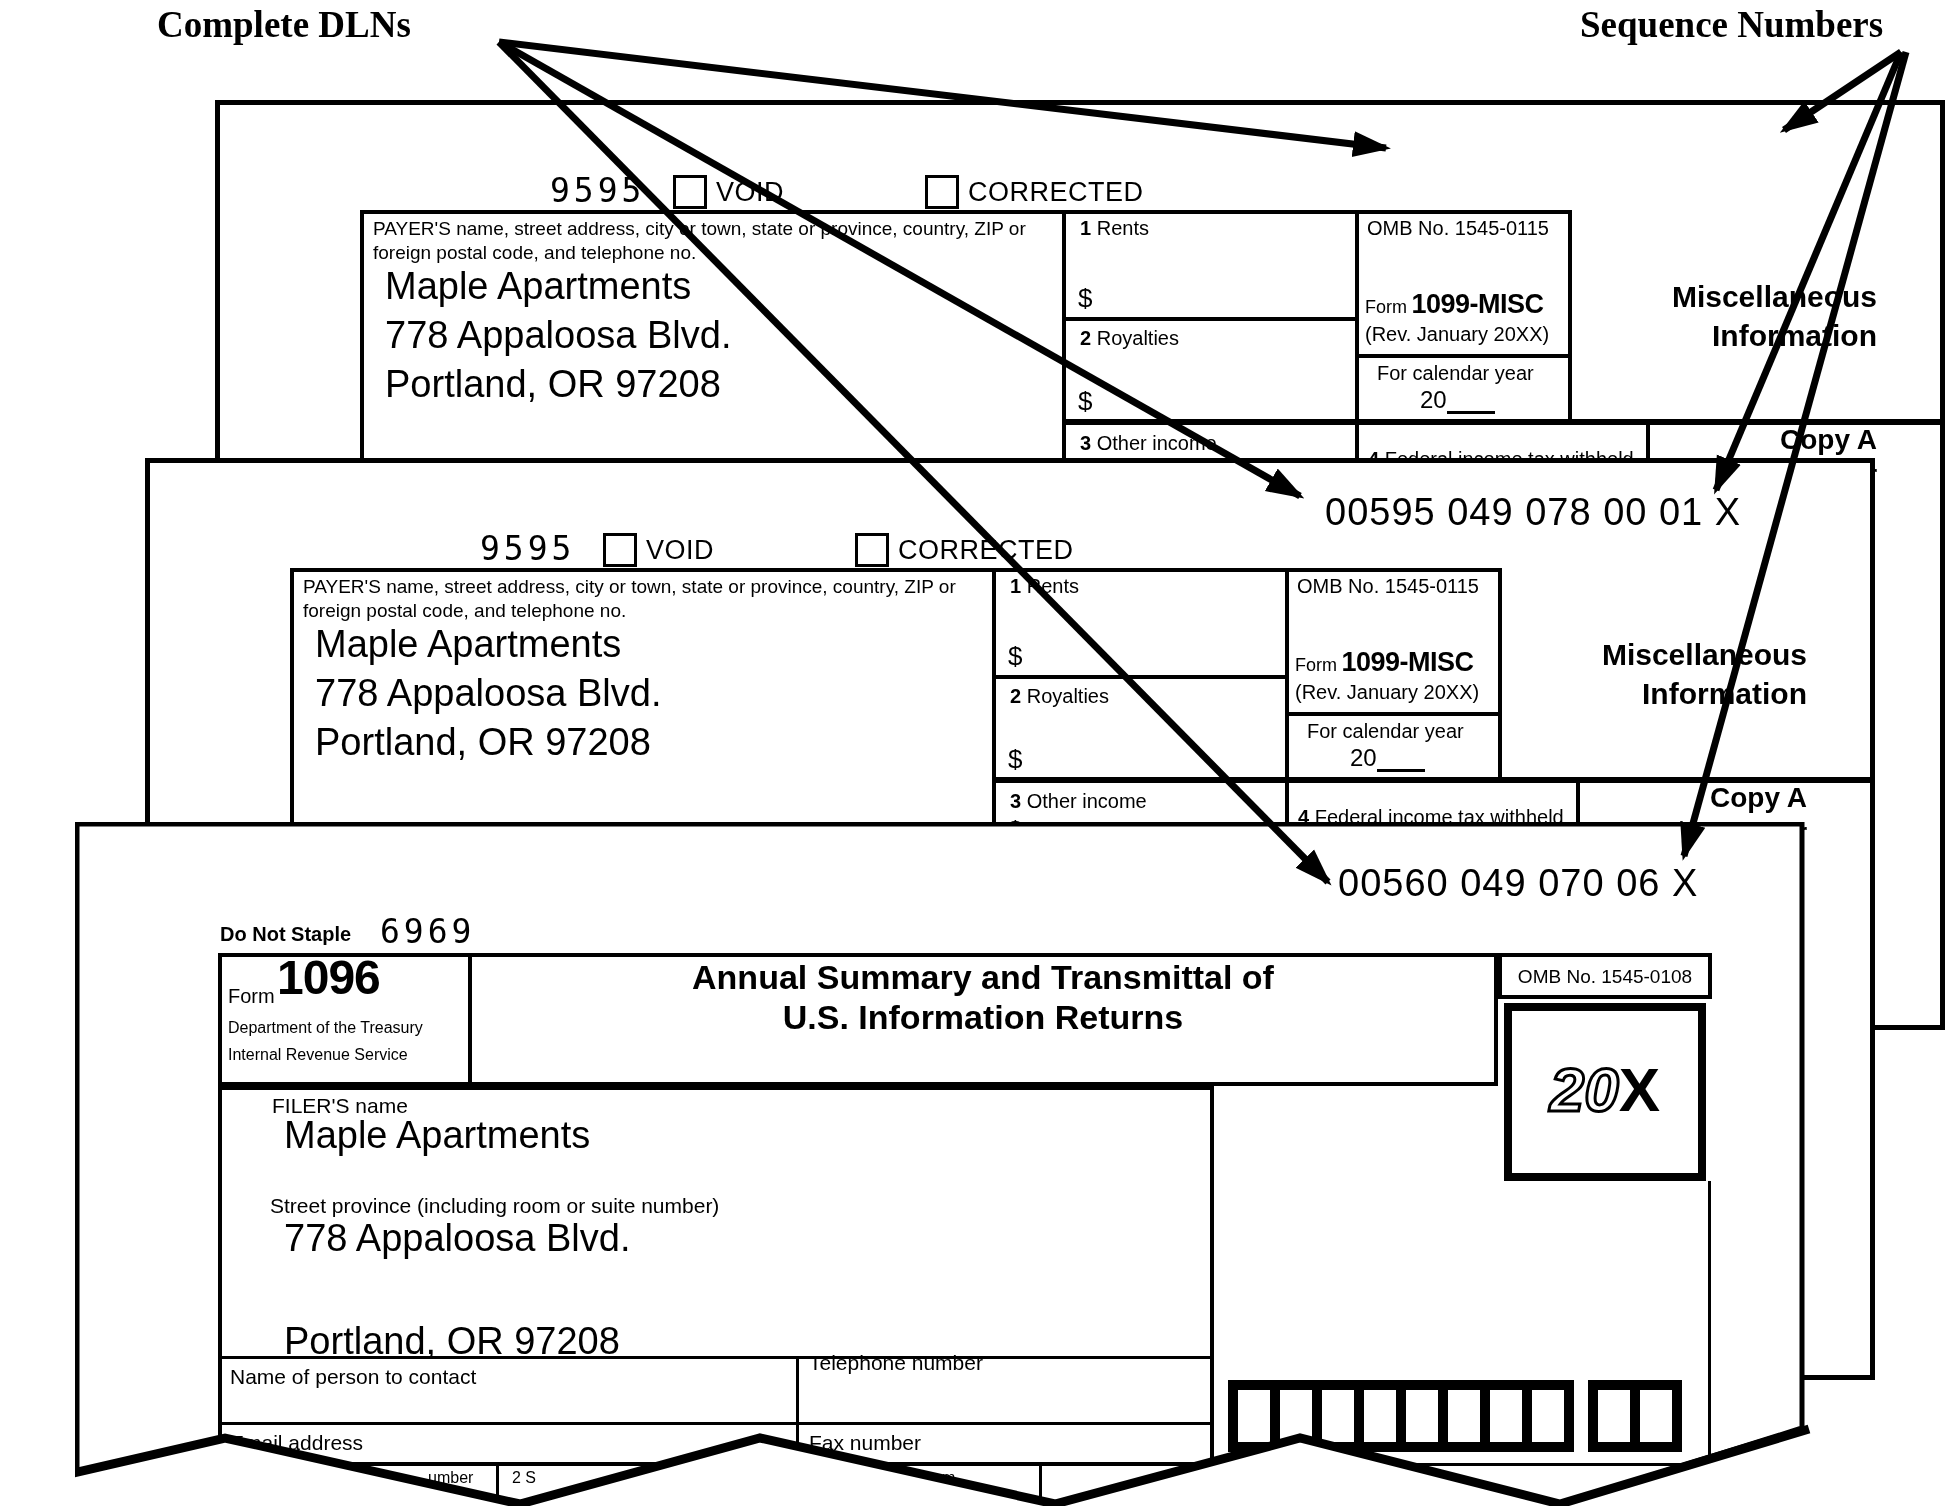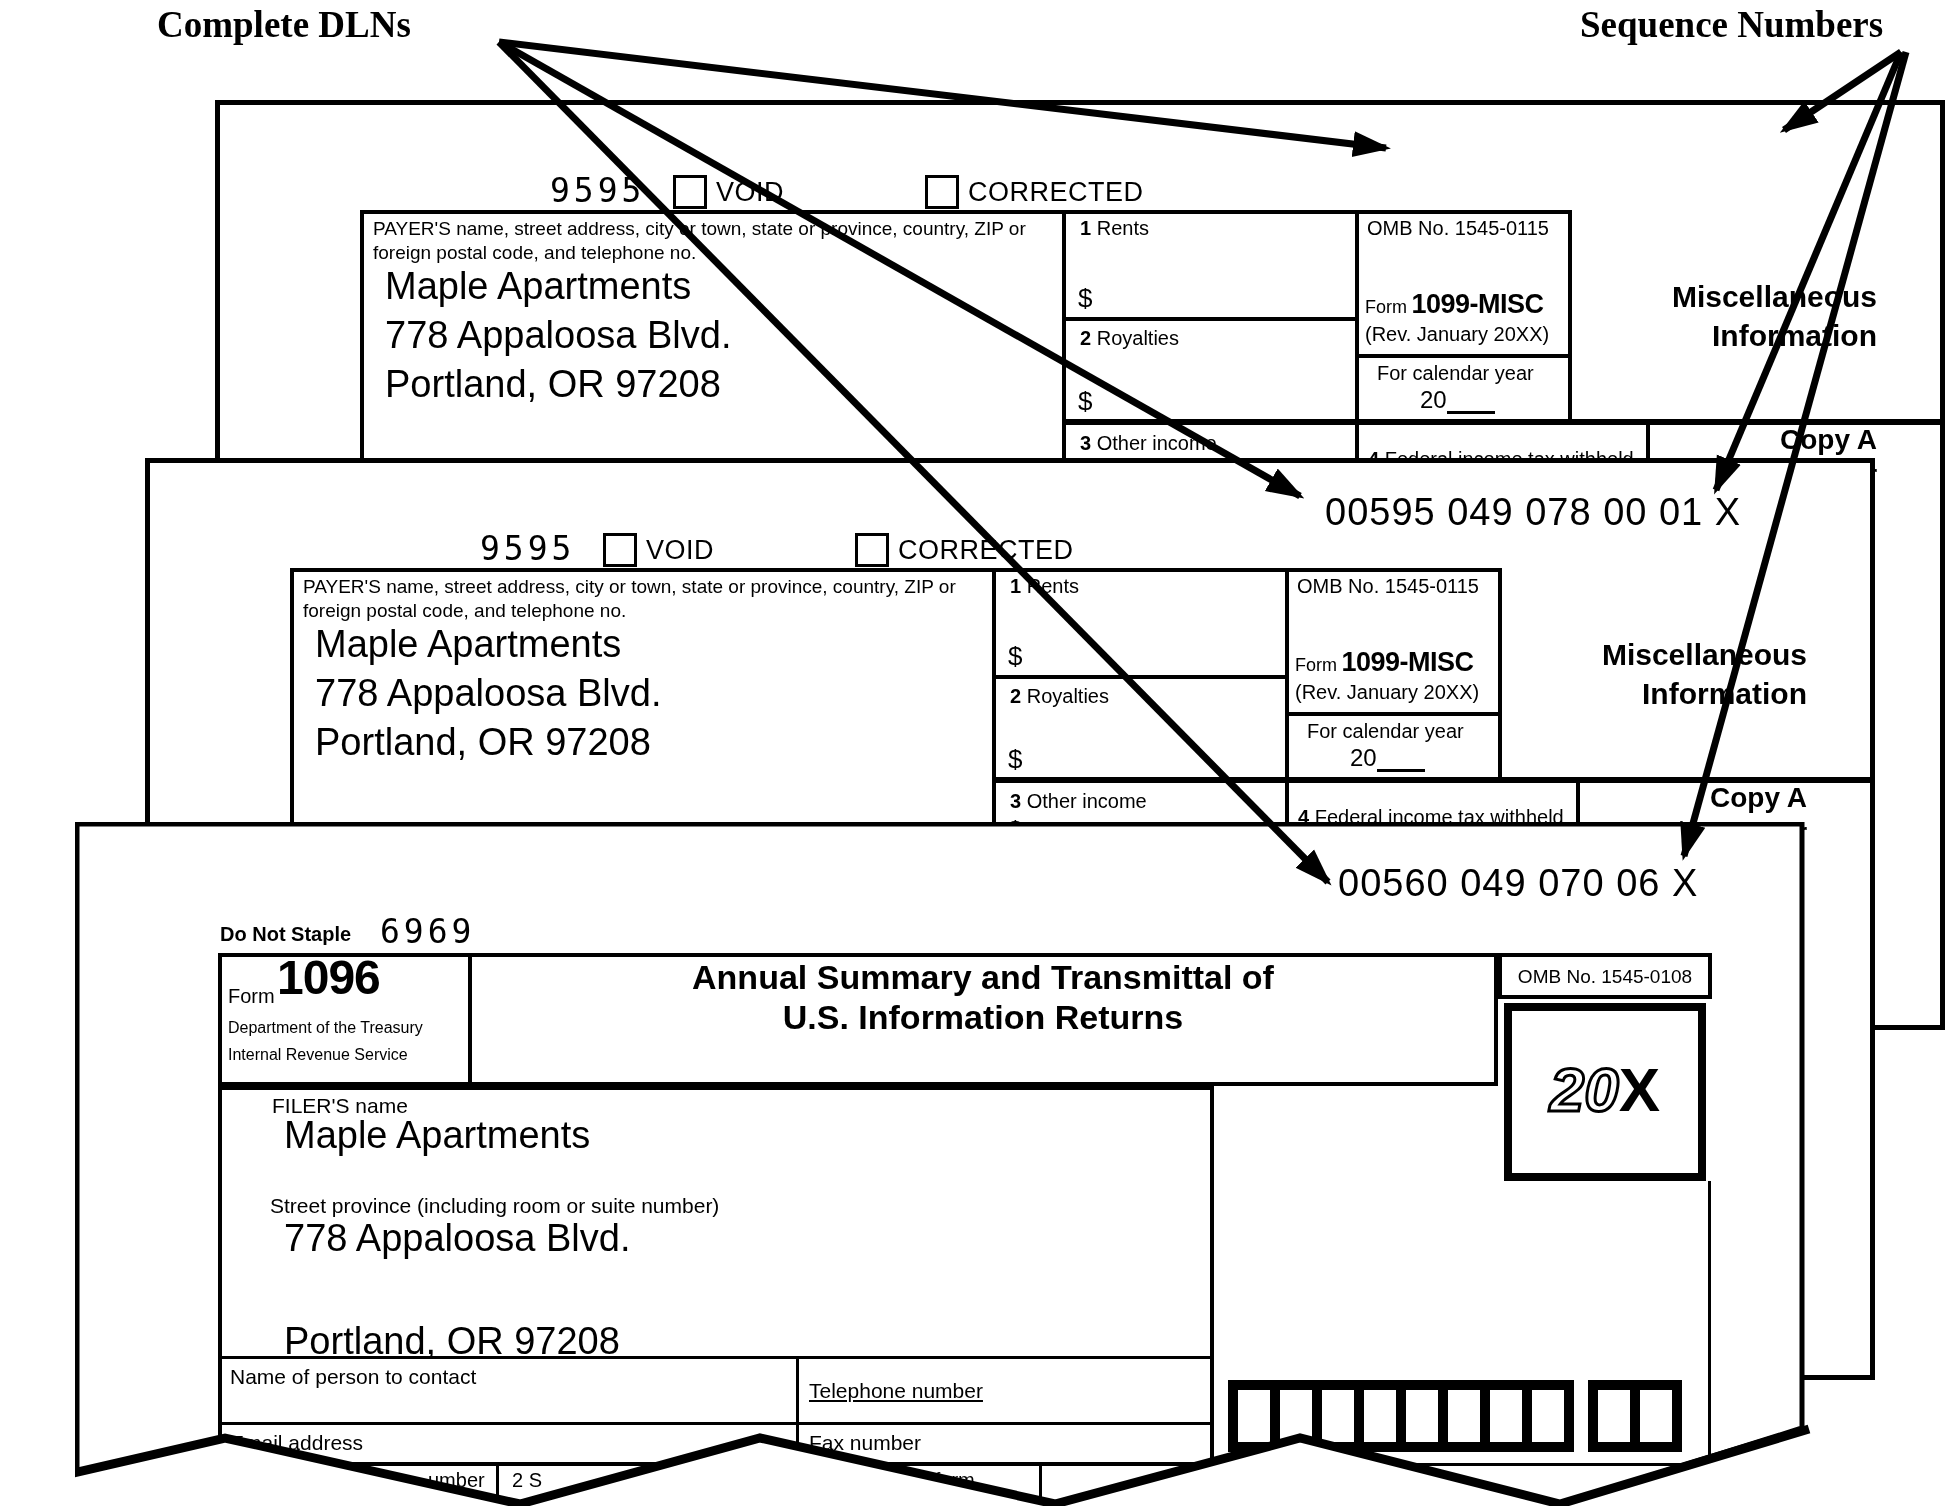--- a/index.html
+++ b/index.html
@@ -80,28 +80,28 @@
   .lab21{font-size:21px;}
   .filerlab{position:absolute;left:197px;top:272px;}
   .filername{position:absolute;left:209px;top:292px;}
   .streetlab{position:absolute;left:195px;top:372px;}
   .streetval{position:absolute;left:209px;top:395px;}
   .citylab{position:absolute;left:195px;top:466px;}
   .cityval{position:absolute;left:209px;top:498px;}
   .contline{left:143px;top:534px;width:996px;height:3px;}
   .contdiv{left:721px;top:534px;width:3px;height:107px;}
   .contlab{position:absolute;left:155px;top:543px;}
-  .phonelab{position:absolute;left:734px;top:557px;text-decoration:underline;}
+  .phonelab{position:absolute;left:734px;top:529px;}
   .emailline{left:143px;top:600px;width:996px;height:3px;}
   .emaillab{position:absolute;left:155px;top:609px;}
   .faxlab{position:absolute;left:734px;top:609px;}
   .rowext{left:1139px;top:641px;width:494px;height:3px;}
   .vright96{left:1633px;top:359px;width:3px;height:300px;}
   .stub{width:3px;height:40px;top:641px;}
-  .frag{position:absolute;top:647px;font-size:20px;white-space:nowrap;}
+  .frag{position:absolute;top:647px;font-size:16px;white-space:nowrap;}
   .offlab{position:absolute;left:1155px;top:518px;width:460px;text-align:center;
           font-size:30px;font-weight:bold;}
   .offboxes{position:absolute;top:558px;background:#000;padding:10px;display:flex;gap:10px;}
   .ob-main{left:1153px;}
   .ob-small{left:1513px;}
   .offcell{width:32px;height:52px;background:#fff;}
   
   .toplabel{position:absolute;font-family:"Liberation Serif",serif;font-size:37px;font-weight:bold;white-space:nowrap;}
   .lbl-dln{left:157px;top:3px;}
   .lbl-seq{left:1580px;top:3px;}

